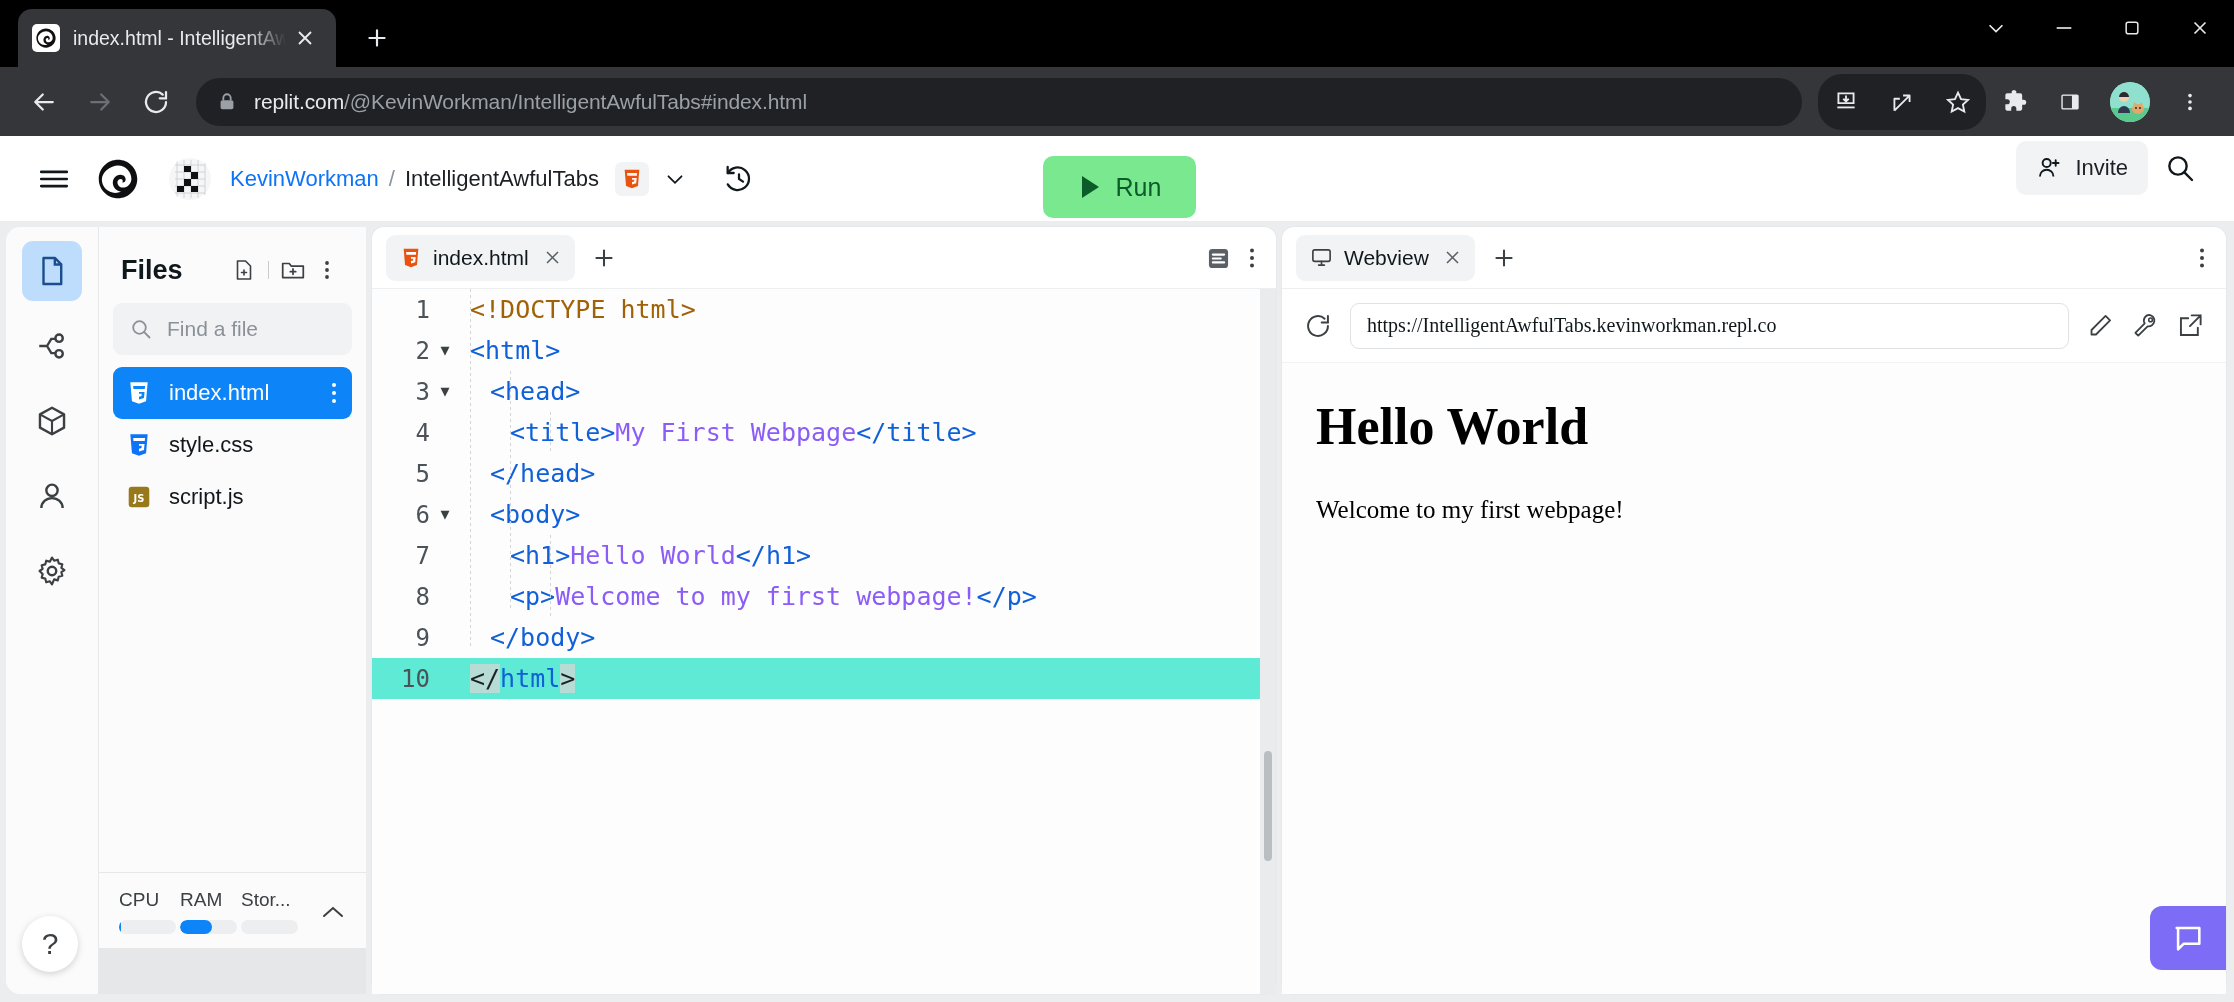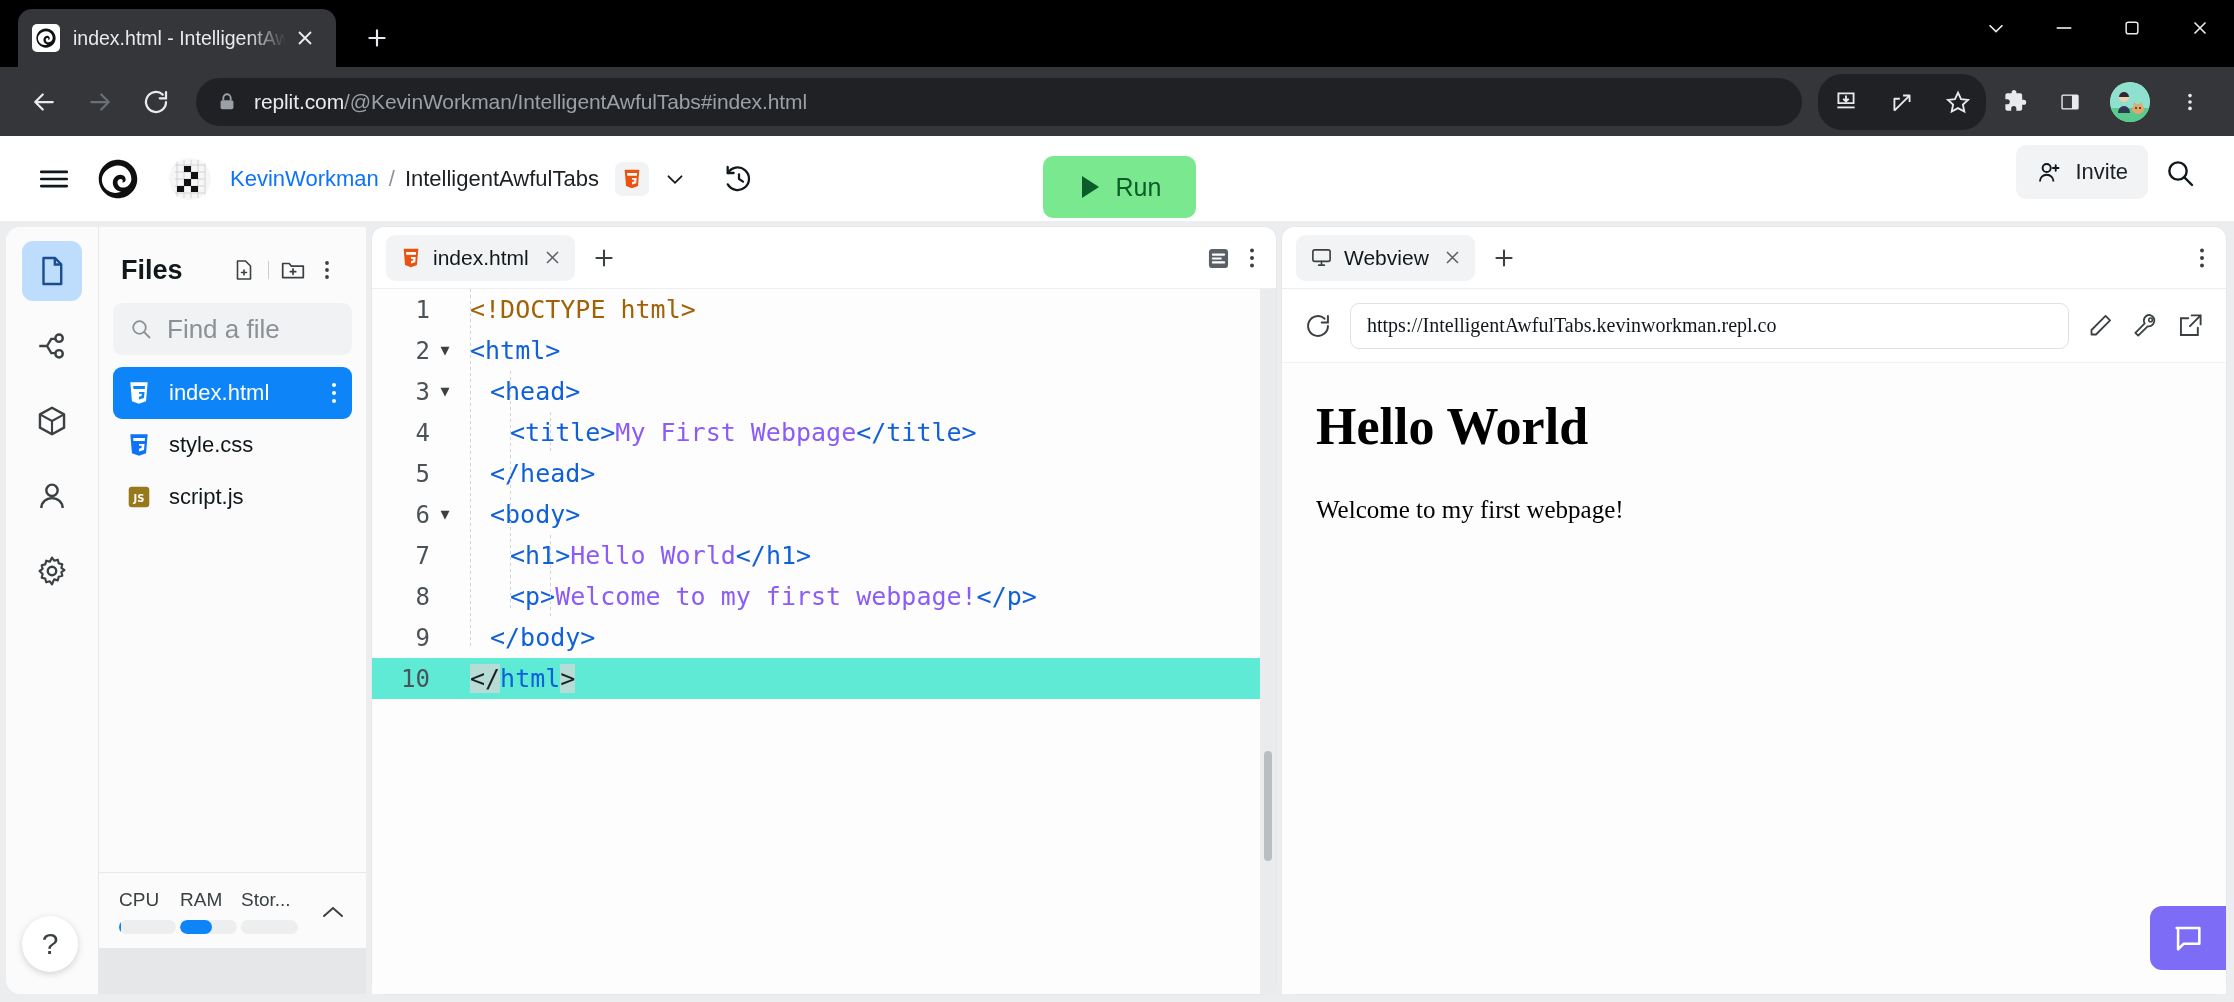--- a/index.html
+++ b/index.html
@@ -98,21 +98,21 @@
   .lang-chip {
     width: 34px; height: 34px; border-radius: 7px; background: #f1f3f5;
     display:flex; align-items:center; justify-content:center; margin-left: 16px; flex:none;
   }
   .run-btn {
     position: absolute; left: 1043px; top: 20px; width: 153px; height: 62px;
     background: #7ae88f; border-radius: 10px; display: flex; align-items: center;
     justify-content: center; gap: 14px; cursor: pointer;
   }
   .run-btn span { color: #0b5c28; font-size: 25px; font-weight: 400; }
-  .hdr-right { position: absolute; right: 28px; top: 0; height: 63px; display:flex; align-items:flex-end; gap: 6px; }
+  .hdr-right { position: absolute; right: 28px; top: 0; height: 63px; display:flex; align-items:center; gap: 6px; }
   .invite-btn {
     height: 54px; background: #f1f3f5; border-radius: 10px; display:flex;
     align-items:center; gap: 12px; padding: 0 20px; cursor: pointer;
   }
   .invite-btn span { font-size: 22px; color: #1c2024; }
 
   .app-body { flex: 1; display: flex; padding: 0 0 0 0; min-height: 0; background:#ebedef; }
 
   
   .rail {
@@ -141,21 +141,21 @@
     display: flex; align-items: center; padding: 26px 22px 16px 22px;
   }
   .files-title { font-size: 27px; font-weight: 700; color: #11181c; flex: 1; }
   .fh-icon { width: 34px; height: 34px; display:flex; align-items:center; justify-content:center; cursor:pointer; }
   .fh-div { width:1px; height: 18px; background: #c9cdd1; margin: 0 7px; }
   .find-file {
     margin: 0 14px; height: 52px; background: #f0f2f4; border-radius: 9px;
     display: flex; align-items: center; padding: 0 16px; gap: 14px;
   }
   .find-file input {
-    border: none; background: transparent; outline: none; font-size: 26px;
+    border: none; background: transparent; outline: none; font-size: 21px;
     color: #1d4ed8; font-family: "Liberation Sans", sans-serif; width: 100%;
   }
   .find-file input::placeholder { color: #8b9196; }
   .file-list { margin-top: 12px; padding: 0 14px; }
   .file-row {
     height: 52px; display: flex; align-items: center; padding: 0 12px;
     border-radius: 9px; gap: 16px; cursor: pointer; position: relative;
   }
   .file-row.selected { background: #0d84f8; }
   .file-row.selected .file-name { color: #ffffff; }

